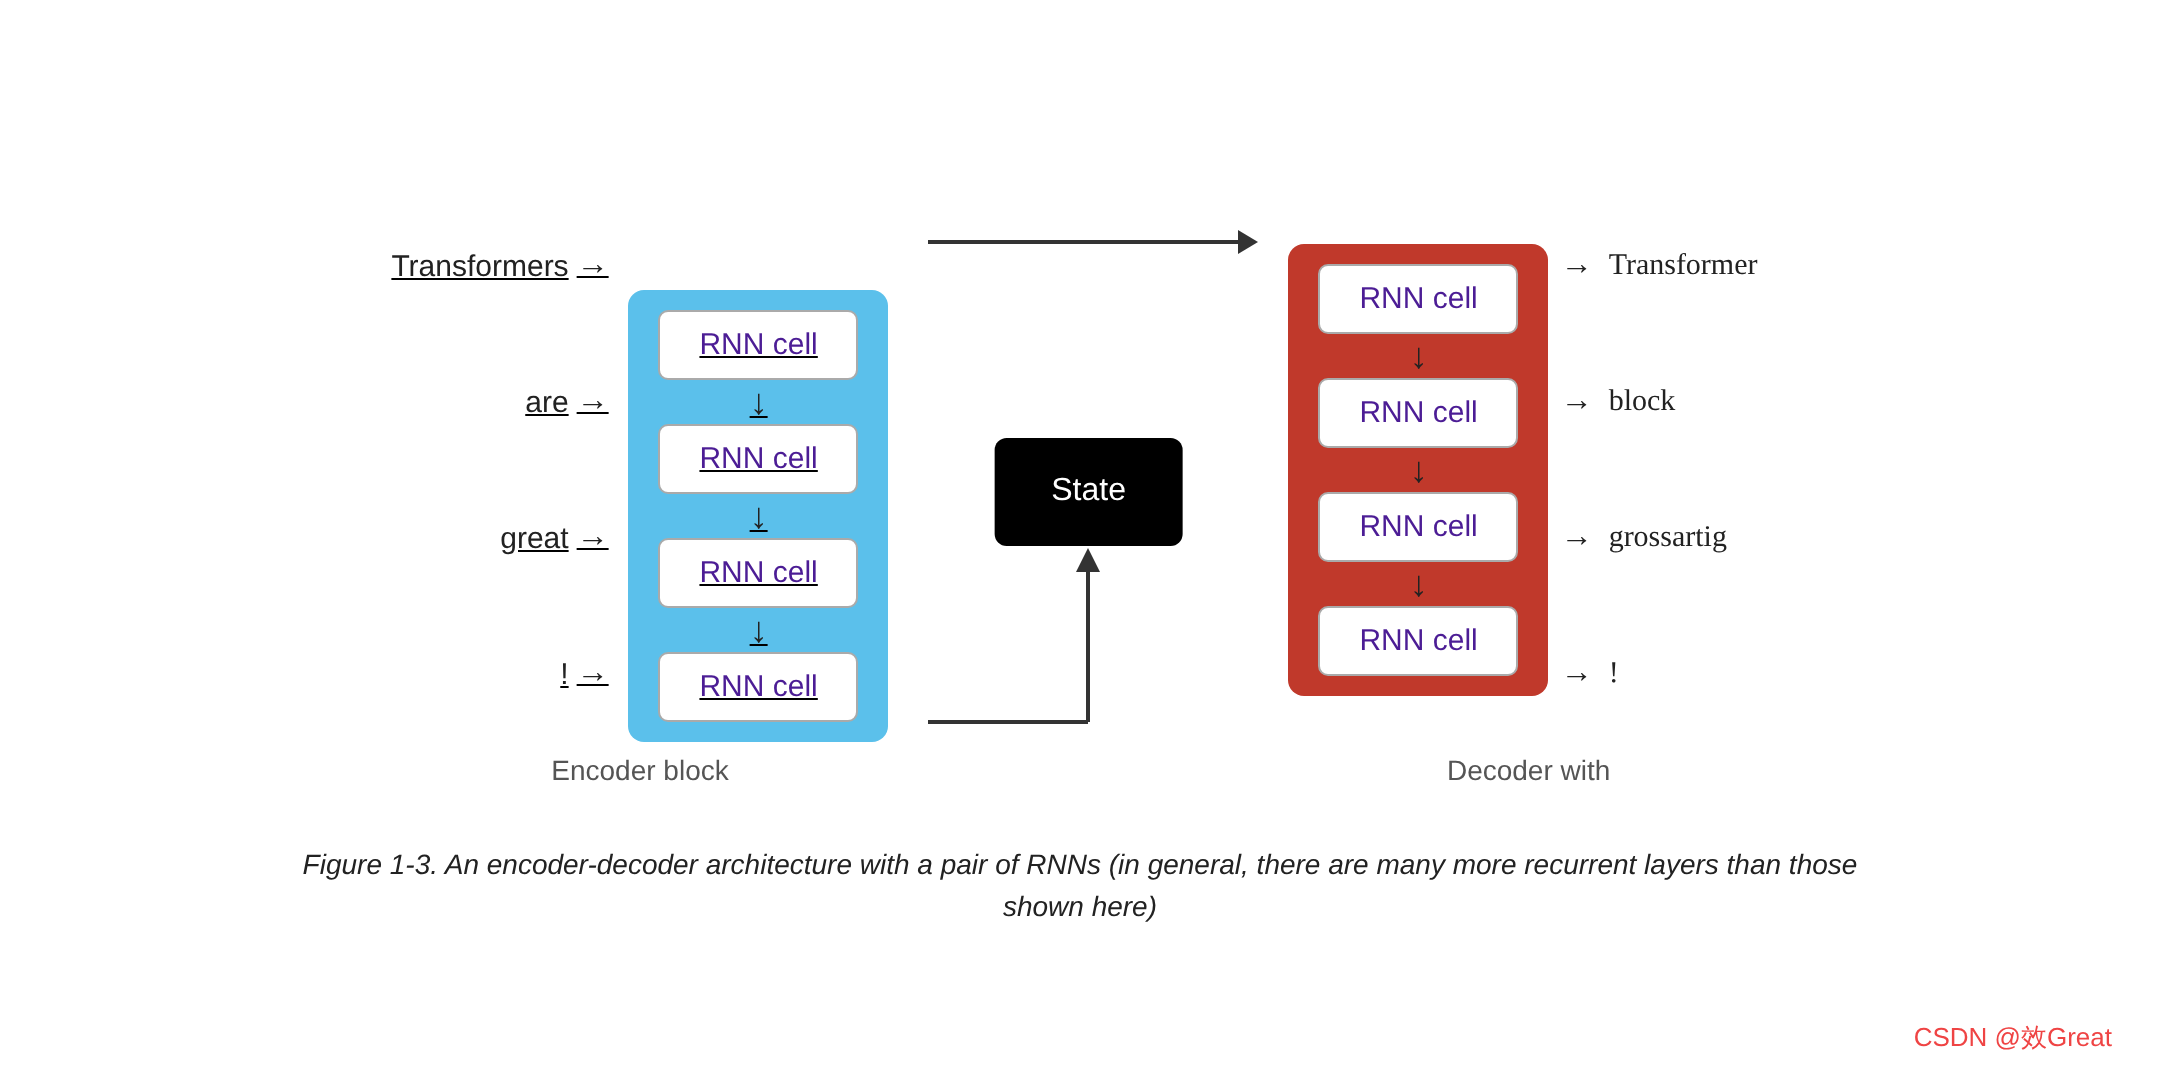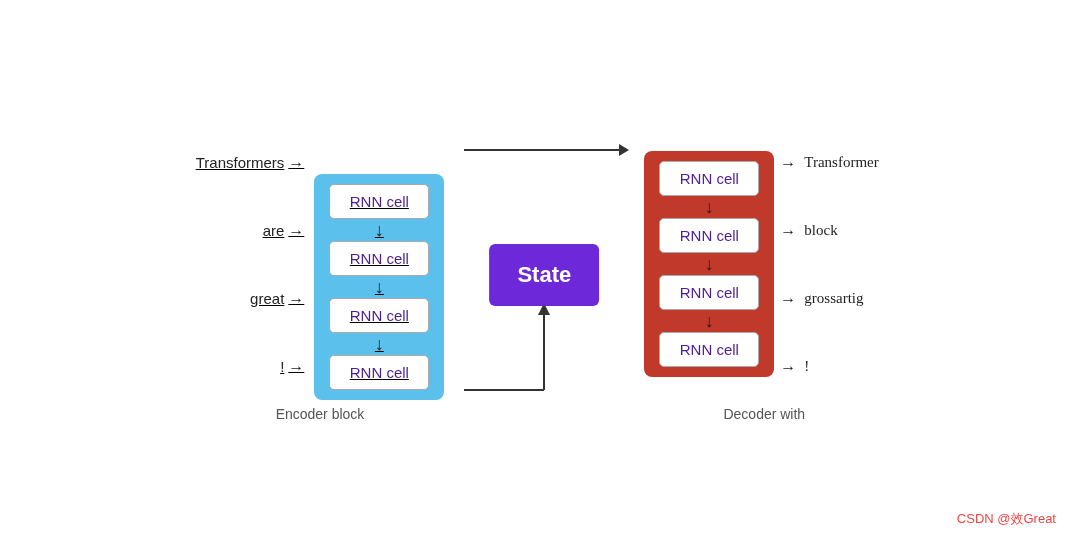--- a/index.html
+++ b/index.html
@@ -93,25 +93,25 @@
     }
 
     .block-label {
       font-size: 14px;
       color: #555;
       margin-top: 6px;
       text-align: center;
     }
 
     .state-box {
-      background: #6d28d9;
+      background: #000000;
       border-radius: 6px;
       padding: 18px 28px;
-      font-size: 22px;
-      font-weight: bold;
+      font-size: 16px;
+      font-weight: normal;
       color: #ffffff;
       text-align: center;
     }
 
     
     .decoder-section {
       display: flex;
       flex-direction: column;
       align-items: center;
     }
@@ -245,15 +245,16 @@
               <span class="arrow-right">→</span>
               <span class="output-label">!</span>
             </div>
           </div>
         </div>
       </div>
       <div class="block-label">Decoder with</div>
     </div>
   </div>
 
+  <div class="caption">Figure 1-3. An encoder-decoder architecture with a pair of RNNs (in general, there are many more recurrent layers than those shown here)</div>
 </div>
 
 <div class="watermark">CSDN @效Great</div>
 
 </body></html>

